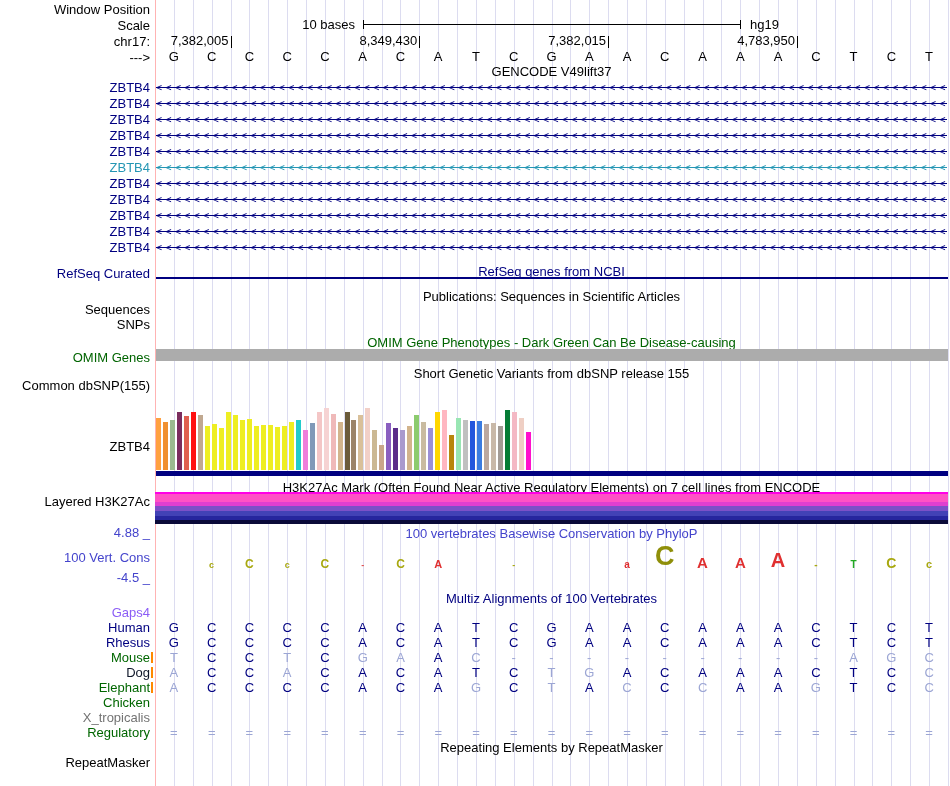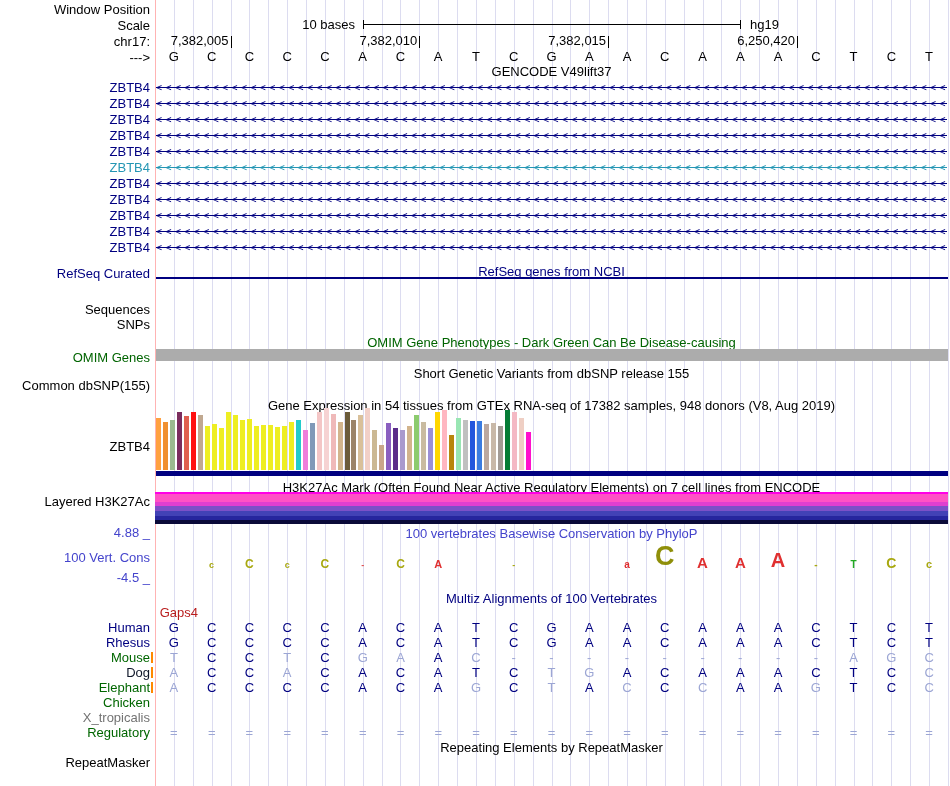--- a/index.html
+++ b/index.html
@@ -6,21 +6,21 @@
   #canvas{position:relative;width:950px;height:786px;background:#fff;overflow:hidden;
           font-family:"Liberation Sans",sans-serif;font-size:13px;color:#000;text-decoration:underline;}
   .abs{position:absolute;}
   .vline{position:absolute;top:0;height:786px;width:1px;background:#DCDCF0;}
   .vline.pink{background:#FFB3B3;}
   .llabel{position:absolute;left:0;width:150px;text-align:right;height:15px;line-height:15px;white-space:nowrap;}
   .title{position:absolute;left:155px;width:793px;text-align:center;height:15px;line-height:15px;white-space:nowrap;}
   .navy{color:#000080;}
   .green{color:#006400;}
   .blue{color:#4444CC;}
-  .orange{color:#b91c1c;margin-left:48px;}
+  .orange{color:#8b5cf6;}
   .seqletter{position:absolute;text-align:center;height:14px;line-height:14px;}
   .coordlabel{position:absolute;text-align:right;height:14px;line-height:14px;white-space:nowrap;}
   .tick{position:absolute;width:1px;background:#000;}
   .hline{position:absolute;background:#000;}
   .arrowrow{position:absolute;left:156px;width:791px;height:16px;overflow:hidden;white-space:nowrap;
             font-family:"DejaVu Sans Mono",monospace;font-size:10px;line-height:16px;letter-spacing:3.42px;}
   .bar{position:absolute;width:5px;}
   .stripe{position:absolute;left:155px;width:793px;}
   .logoletter{position:absolute;font-weight:bold;text-align:center;}
   .alnletter{position:absolute;text-align:center;height:15px;line-height:15px;}
@@ -85,31 +85,31 @@
 
   <div class="llabel" style="top:34px">chr17:</div>
   <div class="llabel" style="top:50px">---&gt;</div>
 
   <div class="title" style="top:64px">GENCODE V49lift37</div>
 
   <div class="title navy" style="top:264px">RefSeq genes from NCBI</div>
   <div class="llabel navy" style="top:266px">RefSeq Curated</div>
   <div class="hline" style="top:277px;left:155px;width:793px;height:2px;background:#000080"></div>
 
+  <div class="title" style="top:289px">Publications: Sequences in Scientific Articles</div>
   <div class="llabel" style="top:302px">Sequences</div>
   <div class="llabel" style="top:317px">SNPs</div>
 
   <div class="title green" style="top:335px">OMIM Gene Phenotypes - Dark Green Can Be Disease-causing</div>
   <div class="abs" style="top:349px;left:155px;width:793px;height:12px;background:#ACACAC"></div>
   <div class="llabel green" style="top:350px">OMIM Genes</div>
 
   <div class="title" style="top:366px">Short Genetic Variants from dbSNP release 155</div>
   <div class="llabel" style="top:378px">Common dbSNP(155)</div>
 
-  <div class="title" style="top:398px">Gene Expression in 54 tissues from GTEx RNA-seq of 17382 samples, 948 donors (V8, Aug 2019)</div>
   <div class="llabel" style="top:439px">ZBTB4</div>
   <div class="abs" style="top:471px;left:155px;width:793px;height:5px;background:#000080"></div>
 
   <div class="title" style="top:480px">H3K27Ac Mark (Often Found Near Active Regulatory Elements) on 7 cell lines from ENCODE</div>
   <div class="llabel" style="top:494px">Layered H3K27Ac</div>
 
   <div class="llabel blue" style="top:525px">4.88 _</div>
   <div class="title blue" style="top:526px">100 vertebrates Basewise Conservation by PhyloP</div>
   <div class="llabel blue" style="top:550px">100 Vert. Cons</div>
   <div class="llabel blue" style="top:570px">-4.5 _</div>
@@ -117,25 +117,25 @@
   <div class="title navy" style="top:591px">Multiz Alignments of 100 Vertebrates</div>
   <div class="llabel orange" style="top:605px">Gaps4</div>
 
   <div class="title" style="top:740px">Repeating Elements by RepeatMasker</div>
   <div class="llabel" style="top:755px">RepeatMasker</div>
 
 <div class="vline pink" style="left: 155px;"></div>
     <div style="position: absolute; top: 36px; left: 230.5px; width: 1px; height: 12px; background: rgb(0, 0, 0);"></div>
     <div class="coordlabel" style="top: 34px; left: 138.5px; width: 90px;">7,382,005</div>
     <div style="position: absolute; top: 36px; left: 419.3px; width: 1px; height: 12px; background: rgb(0, 0, 0);"></div>
-    <div class="coordlabel" style="top: 34px; left: 327.3px; width: 90px;">7,382,010</div>
+    <div class="coordlabel" style="top: 34px; left: 327.3px; width: 90px;">8,349,430</div>
     <div style="position: absolute; top: 36px; left: 608.1px; width: 1px; height: 12px; background: rgb(0, 0, 0);"></div>
     <div class="coordlabel" style="top: 34px; left: 516.1px; width: 90px;">7,382,015</div>
     <div style="position: absolute; top: 36px; left: 797px; width: 1px; height: 12px; background: rgb(0, 0, 0);"></div>
-    <div class="coordlabel" style="top: 34px; left: 705px; width: 90px;">6,250,420</div>
+    <div class="coordlabel" style="top: 34px; left: 705px; width: 90px;">4,783,950</div>
     <div class="seqletter" style="top: 50px; left: 155px; width: 37.8px;">G</div>
     <div class="seqletter" style="top: 50px; left: 192.8px; width: 37.8px;">C</div>
     <div class="seqletter" style="top: 50px; left: 230.5px; width: 37.8px;">C</div>
     <div class="seqletter" style="top: 50px; left: 268.3px; width: 37.8px;">C</div>
     <div class="seqletter" style="top: 50px; left: 306px; width: 37.8px;">C</div>
     <div class="seqletter" style="top: 50px; left: 343.8px; width: 37.8px;">A</div>
     <div class="seqletter" style="top: 50px; left: 381.6px; width: 37.8px;">C</div>
     <div class="seqletter" style="top: 50px; left: 419.3px; width: 37.8px;">A</div>
     <div class="seqletter" style="top: 50px; left: 457.1px; width: 37.8px;">T</div>
     <div class="seqletter" style="top: 50px; left: 494.9px; width: 37.8px;">C</div>

